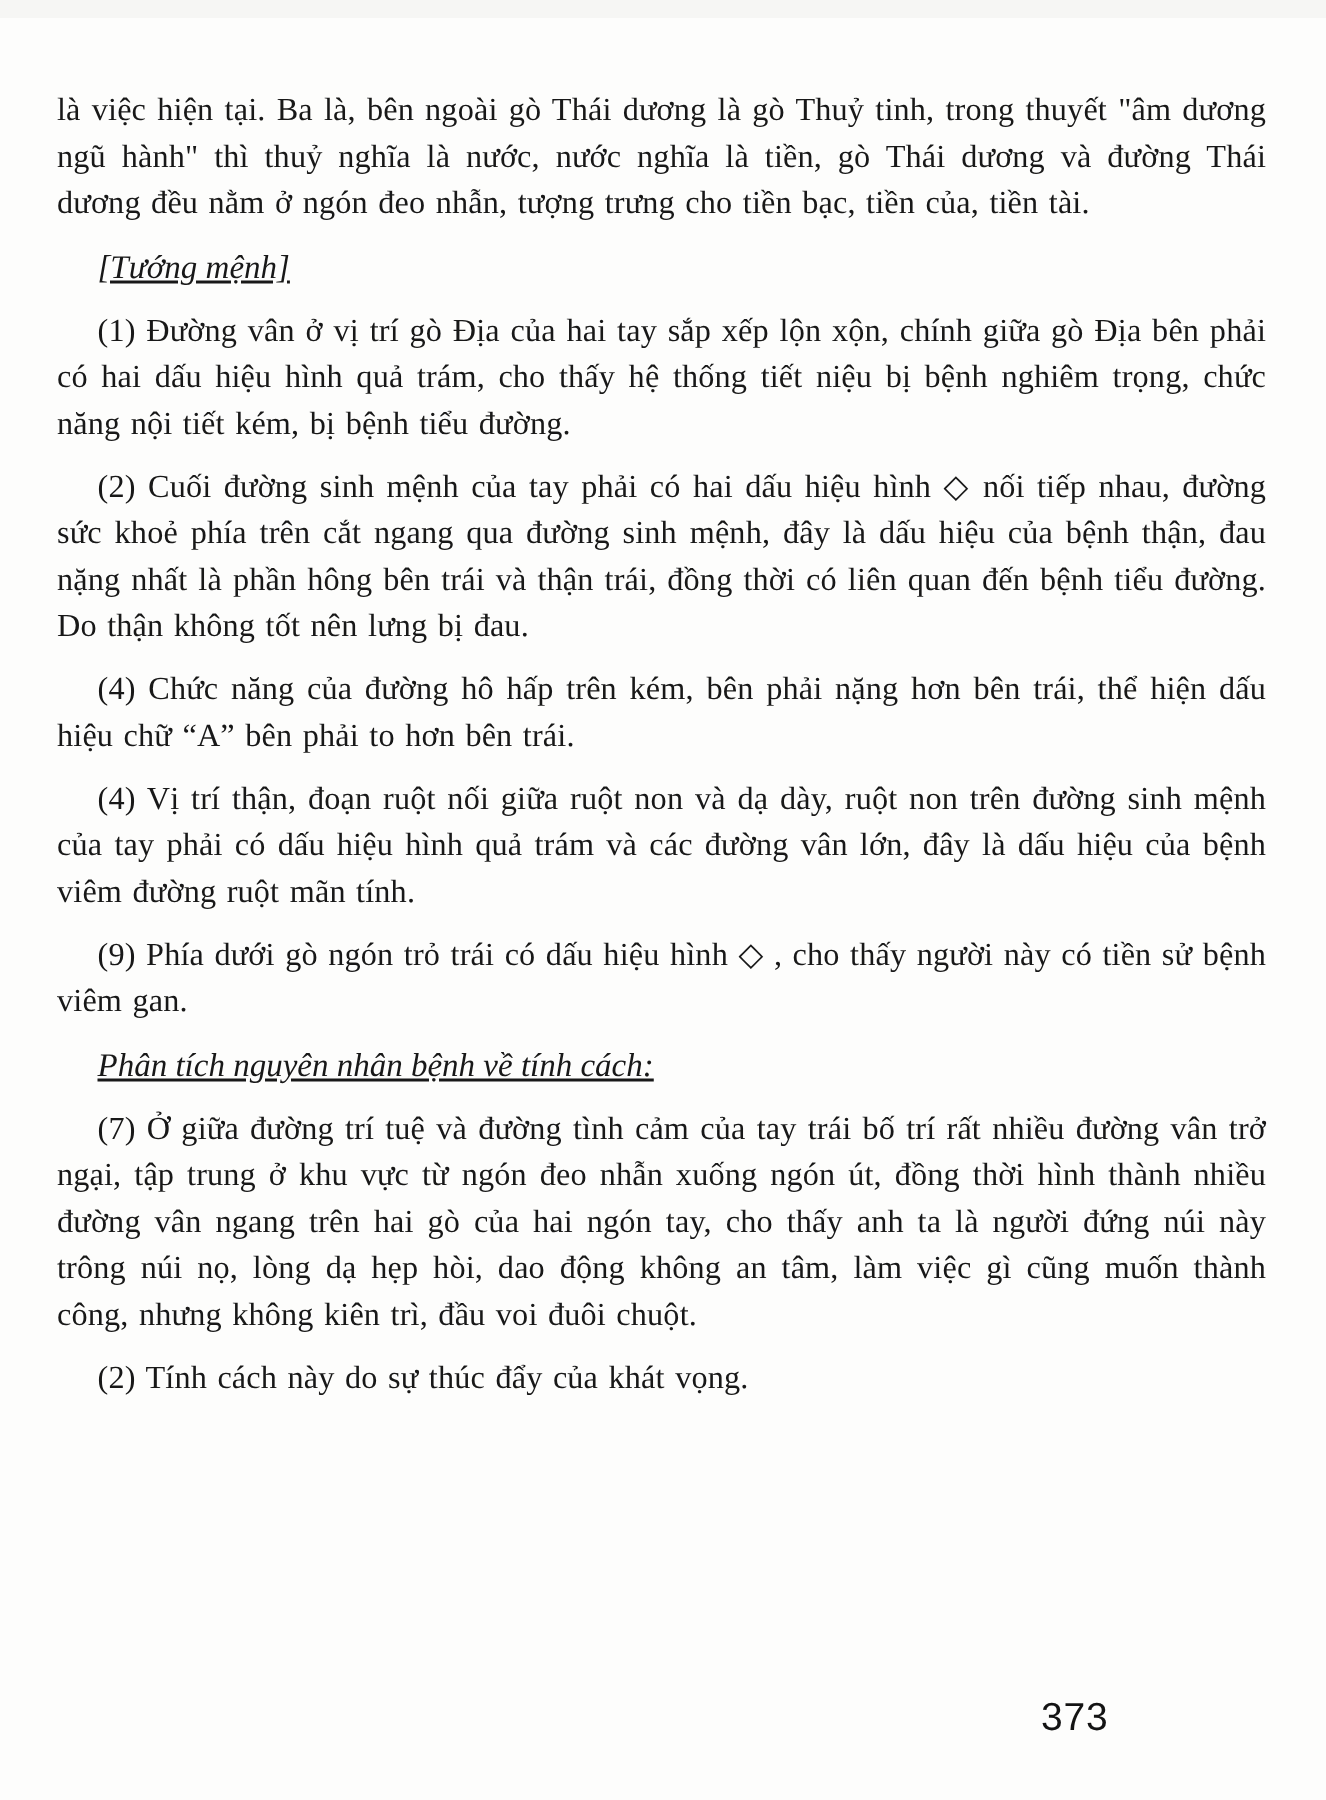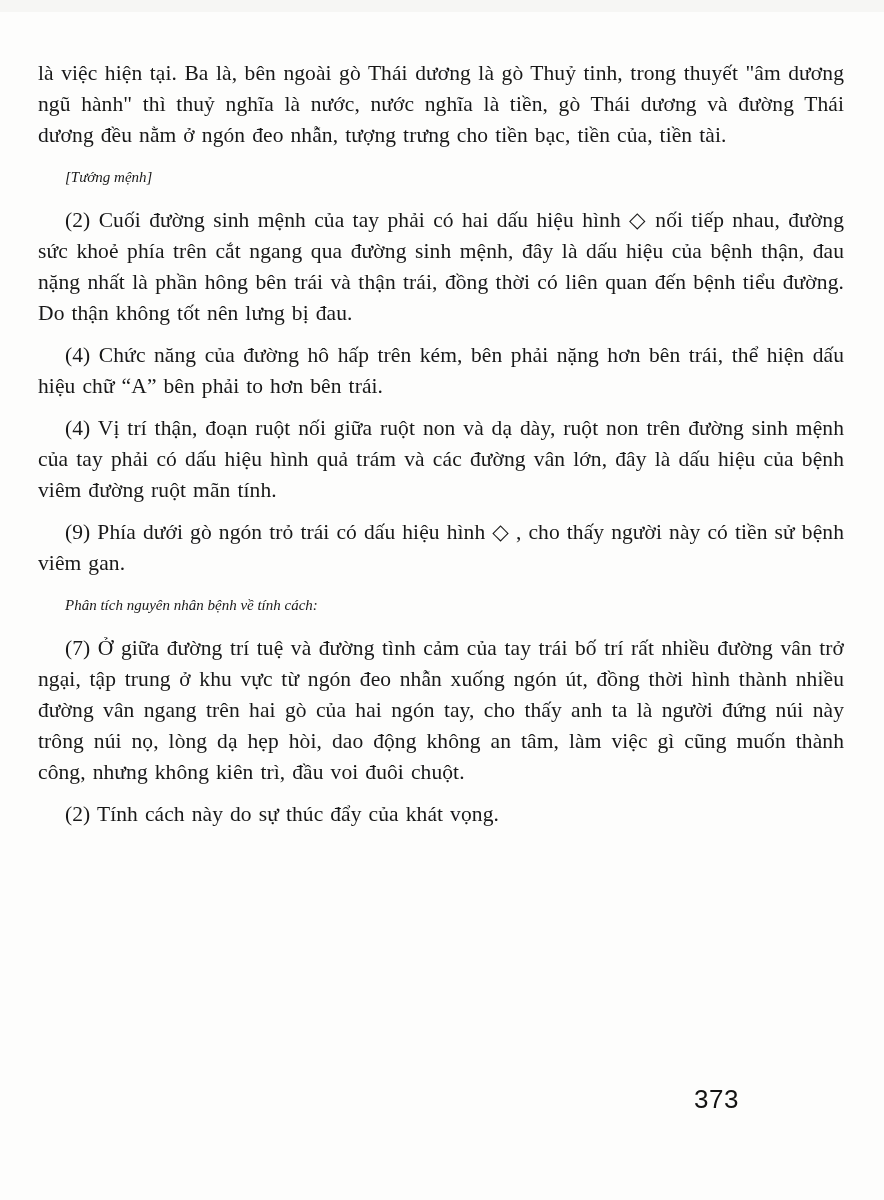--- a/index.html
+++ b/index.html
@@ -36,47 +36,49 @@
   }
   .heading-bold-italic {
     font-size: 22px;
     line-height: 31px;
     font-weight: 700;
     font-style: italic;
     text-indent: 27px;
     margin: 6px 0 12px 0;
   }
   .heading-italic {
-    font-size: 15px;
+    font-size: 22px;
     line-height: 31px;
     font-style: italic;
     text-indent: 27px;
     margin: 0 0 12px 0;
+    text-decoration: underline;
   }
   .page-number {
     position: absolute;
     left: 694px;
-    top: 1072px;
+    top: 1117px;
     font-family: "Liberation Sans", "DejaVu Sans", sans-serif;
     font-size: 26px;
     font-weight: 500;
     color: #131313;
     letter-spacing: 0.5px;
   }
 </style>
 </head>
 <body>
 
 <div class="scan-page">
   <div class="text-block">
     <p class="para continued">là việc hiện tại. Ba là, bên ngoài gò Thái dương là gò Thuỷ tinh, trong thuyết "âm dương ngũ hành" thì thuỷ nghĩa là nước, nước nghĩa là tiền, gò Thái dương và đường Thái dương đều nằm ở ngón đeo nhẫn, tượng trưng cho tiền bạc, tiền của, tiền tài.</p>
 
 
     <p class="heading-italic">[Tướng mệnh]</p>
 
+    <p class="para">(1) Đường vân ở vị trí gò Địa của hai tay sắp xếp lộn xộn, chính giữa gò Địa bên phải có hai dấu hiệu hình quả trám, cho thấy hệ thống tiết niệu bị bệnh nghiêm trọng, chức năng nội tiết kém, bị bệnh tiểu đường.</p>
 
     <p class="para">(2) Cuối đường sinh mệnh của tay phải có hai dấu hiệu hình ◇ nối tiếp nhau, đường sức khoẻ phía trên cắt ngang qua đường sinh mệnh, đây là dấu hiệu của bệnh thận, đau nặng nhất là phần hông bên trái và thận trái, đồng thời có liên quan đến bệnh tiểu đường. Do thận không tốt nên lưng bị đau.</p>
 
     <p class="para">(4) Chức năng của đường hô hấp trên kém, bên phải nặng hơn bên trái, thể hiện dấu hiệu chữ “A” bên phải to hơn bên trái.</p>
 
     <p class="para">(4) Vị trí thận, đoạn ruột nối giữa ruột non và dạ dày, ruột non trên đường sinh mệnh của tay phải có dấu hiệu hình quả trám và các đường vân lớn, đây là dấu hiệu của bệnh viêm đường ruột mãn tính.</p>
 
     <p class="para">(9) Phía dưới gò ngón trỏ trái có dấu hiệu hình ◇ , cho thấy người này có tiền sử bệnh viêm gan.</p>
 
     <p class="heading-italic">Phân tích nguyên nhân bệnh về tính cách:</p>

